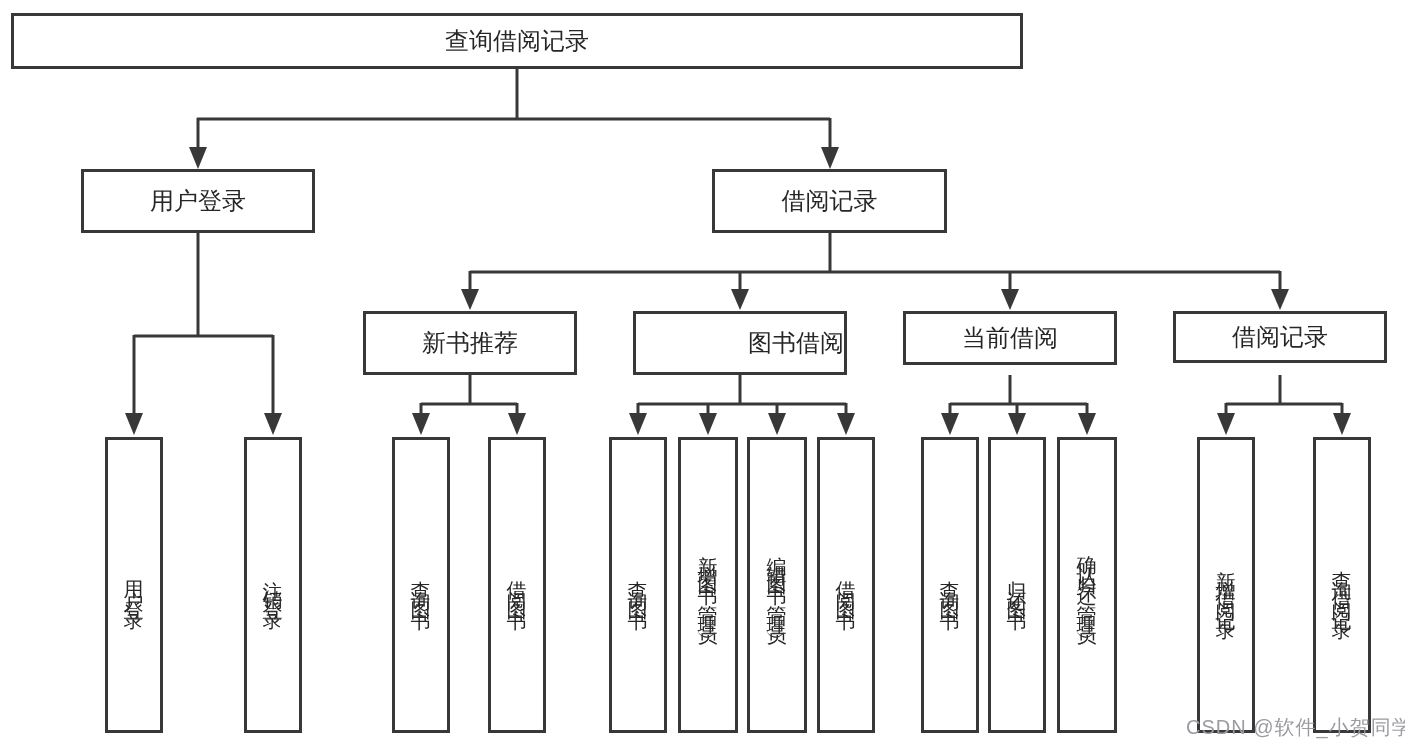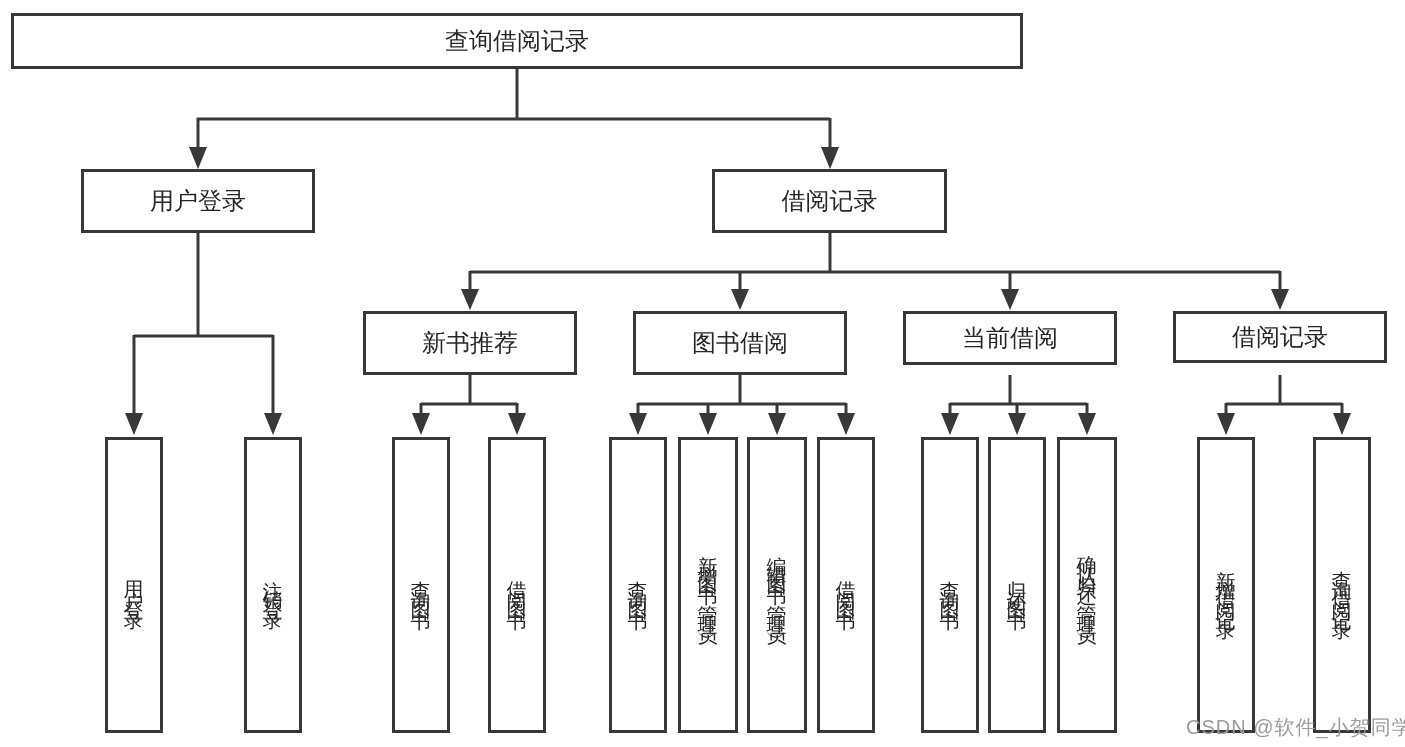--- a/index.html
+++ b/index.html
@@ -141,21 +141,21 @@
   <div class="node h" style="left:81px; top:169px; width:234px; height:64px;">
     <span>用户登录</span>
   </div>
   <div class="node h" style="left:712px; top:169px; width:235px; height:64px;">
     <span>借阅记录</span>
   </div>
 
   <div class="node h" style="left:363px; top:311px; width:214px; height:64px;">
     <span>新书推荐</span>
   </div>
-  <div class="node h" style="left:633px; top:311px; width:214px; height:64px;">
+  <div class="node h" style="left:633px; top:311px; width:214px; height:64px;justify-content:flex-end;">
     <span>图书借阅</span>
   </div>
   <div class="node h" style="left:903px; top:311px; width:214px; height:54px;">
     <span>当前借阅</span>
   </div>
   <div class="node h" style="left:1173px; top:311px; width:214px; height:52px;">
     <span>借阅记录</span>
   </div>
 
   <div class="node v" style="left:105px; top:437px; width:58px; height:296px;">

